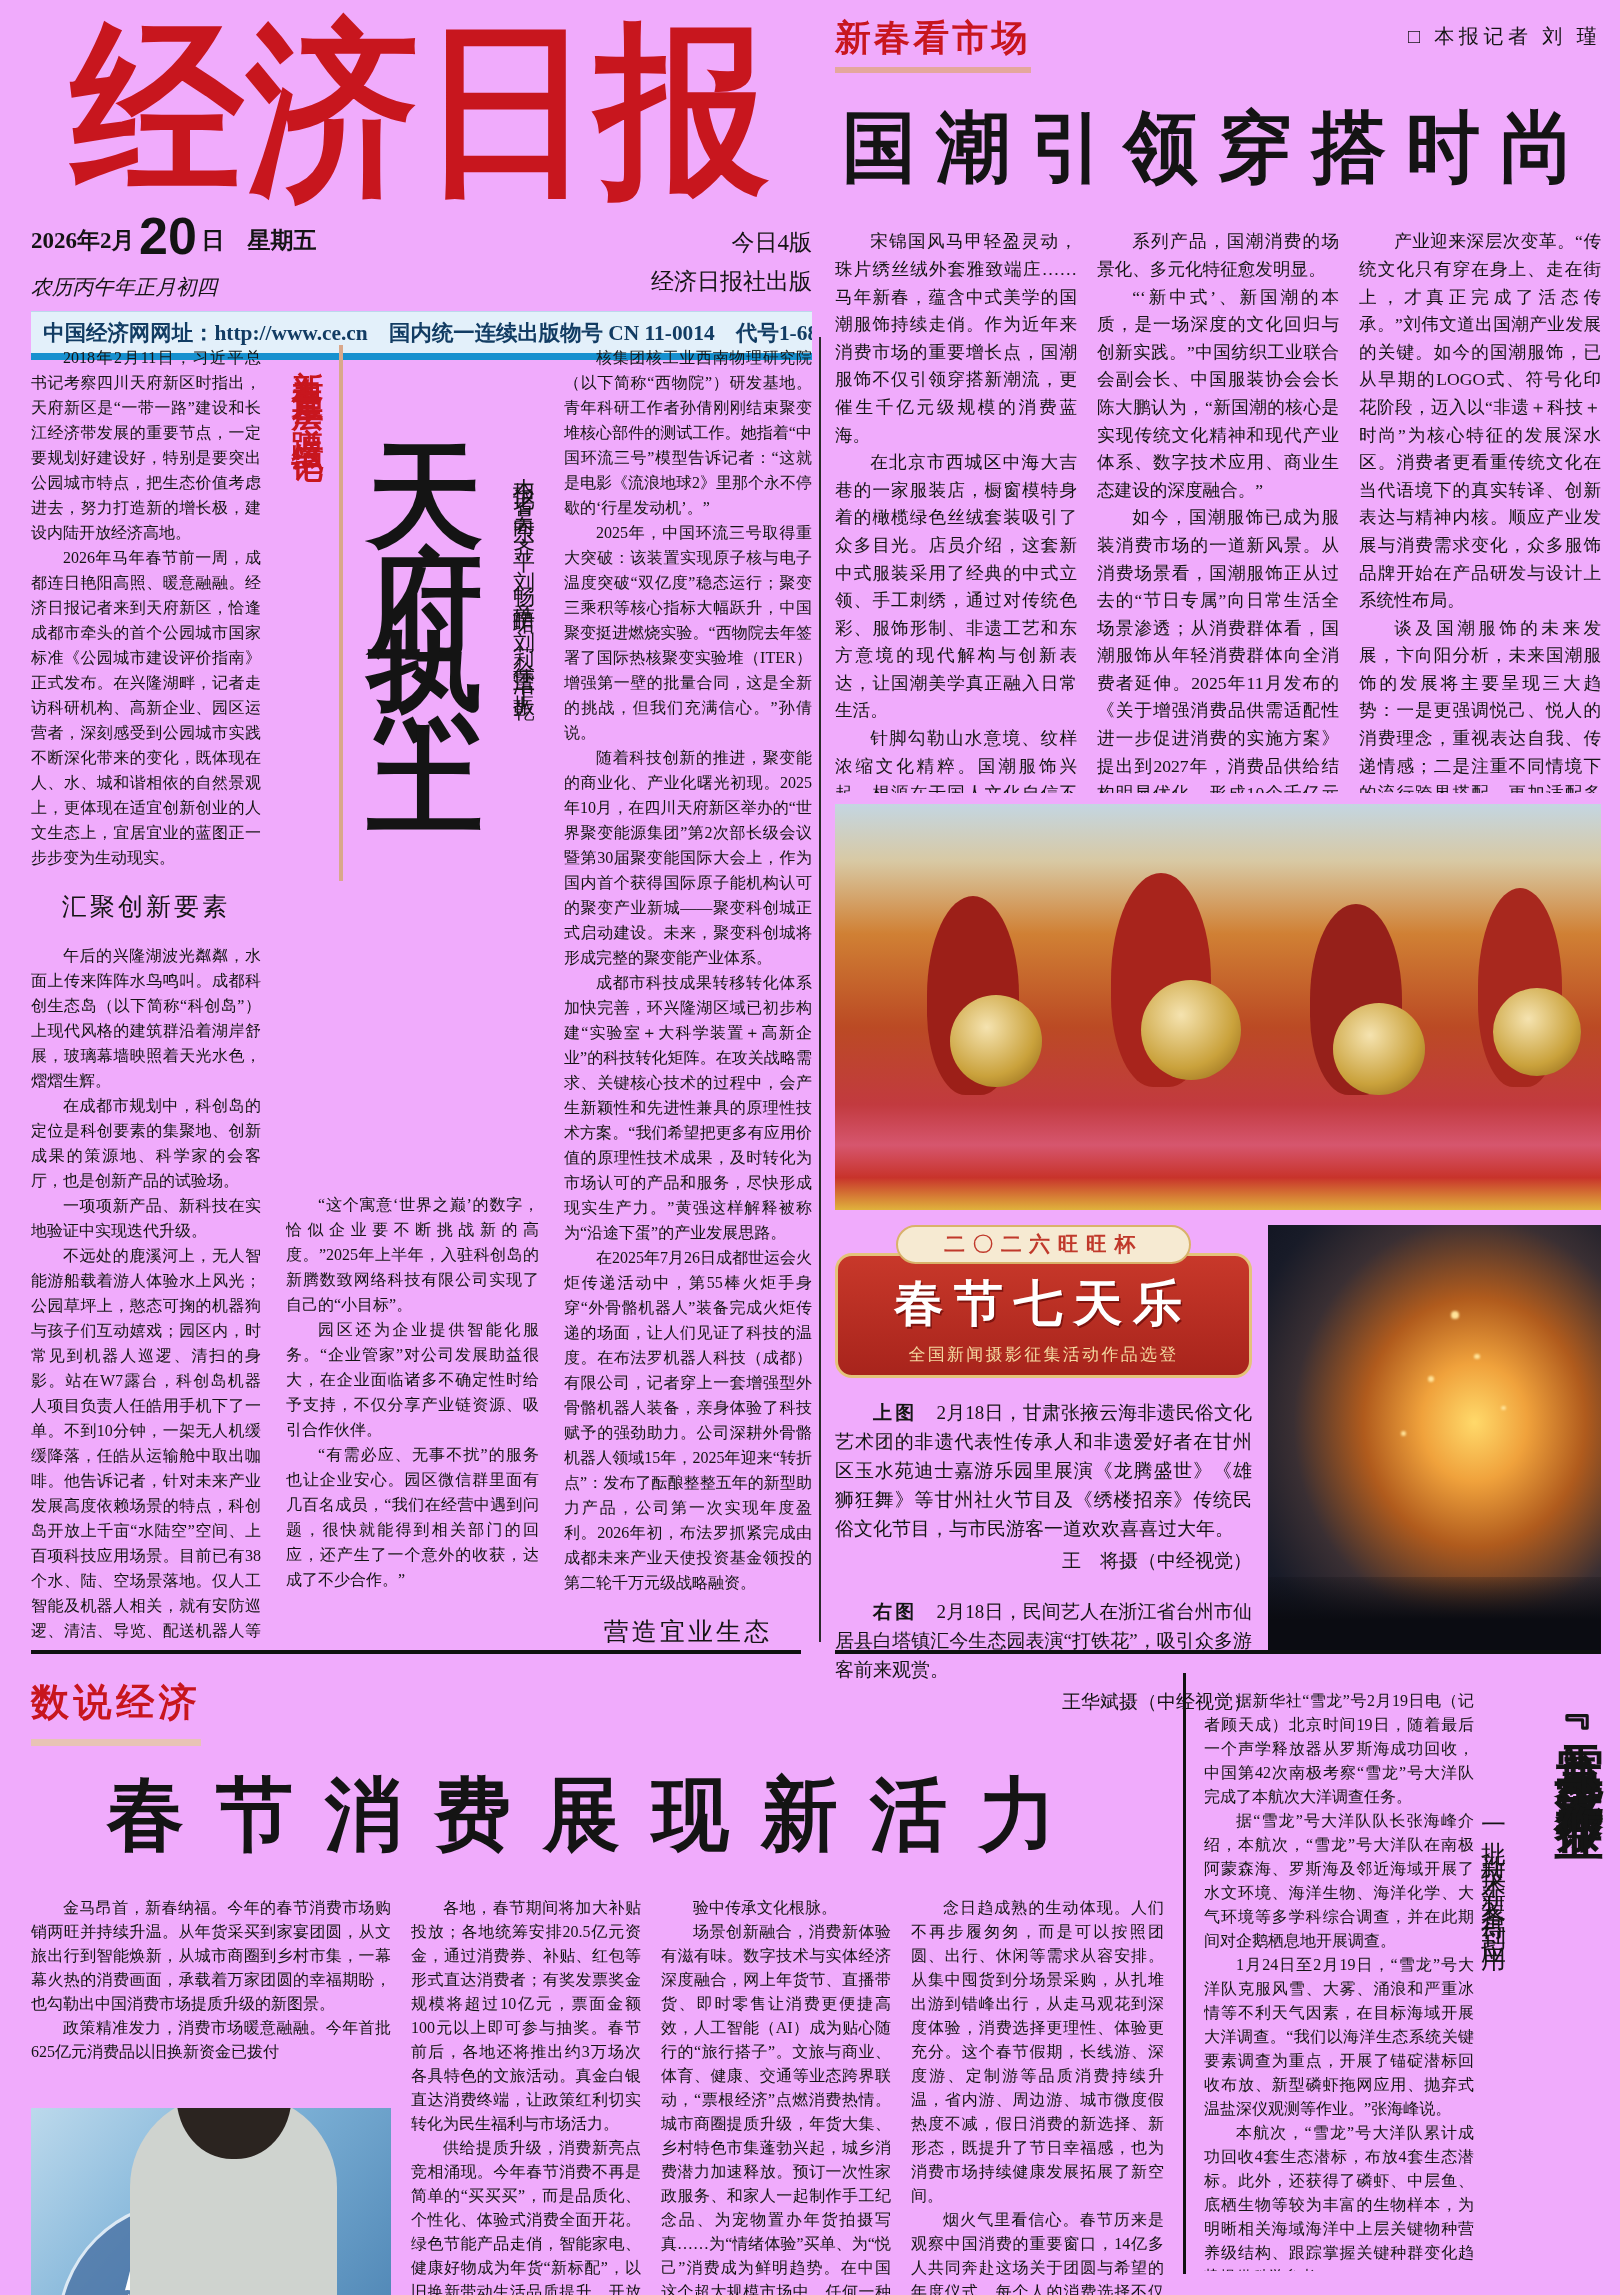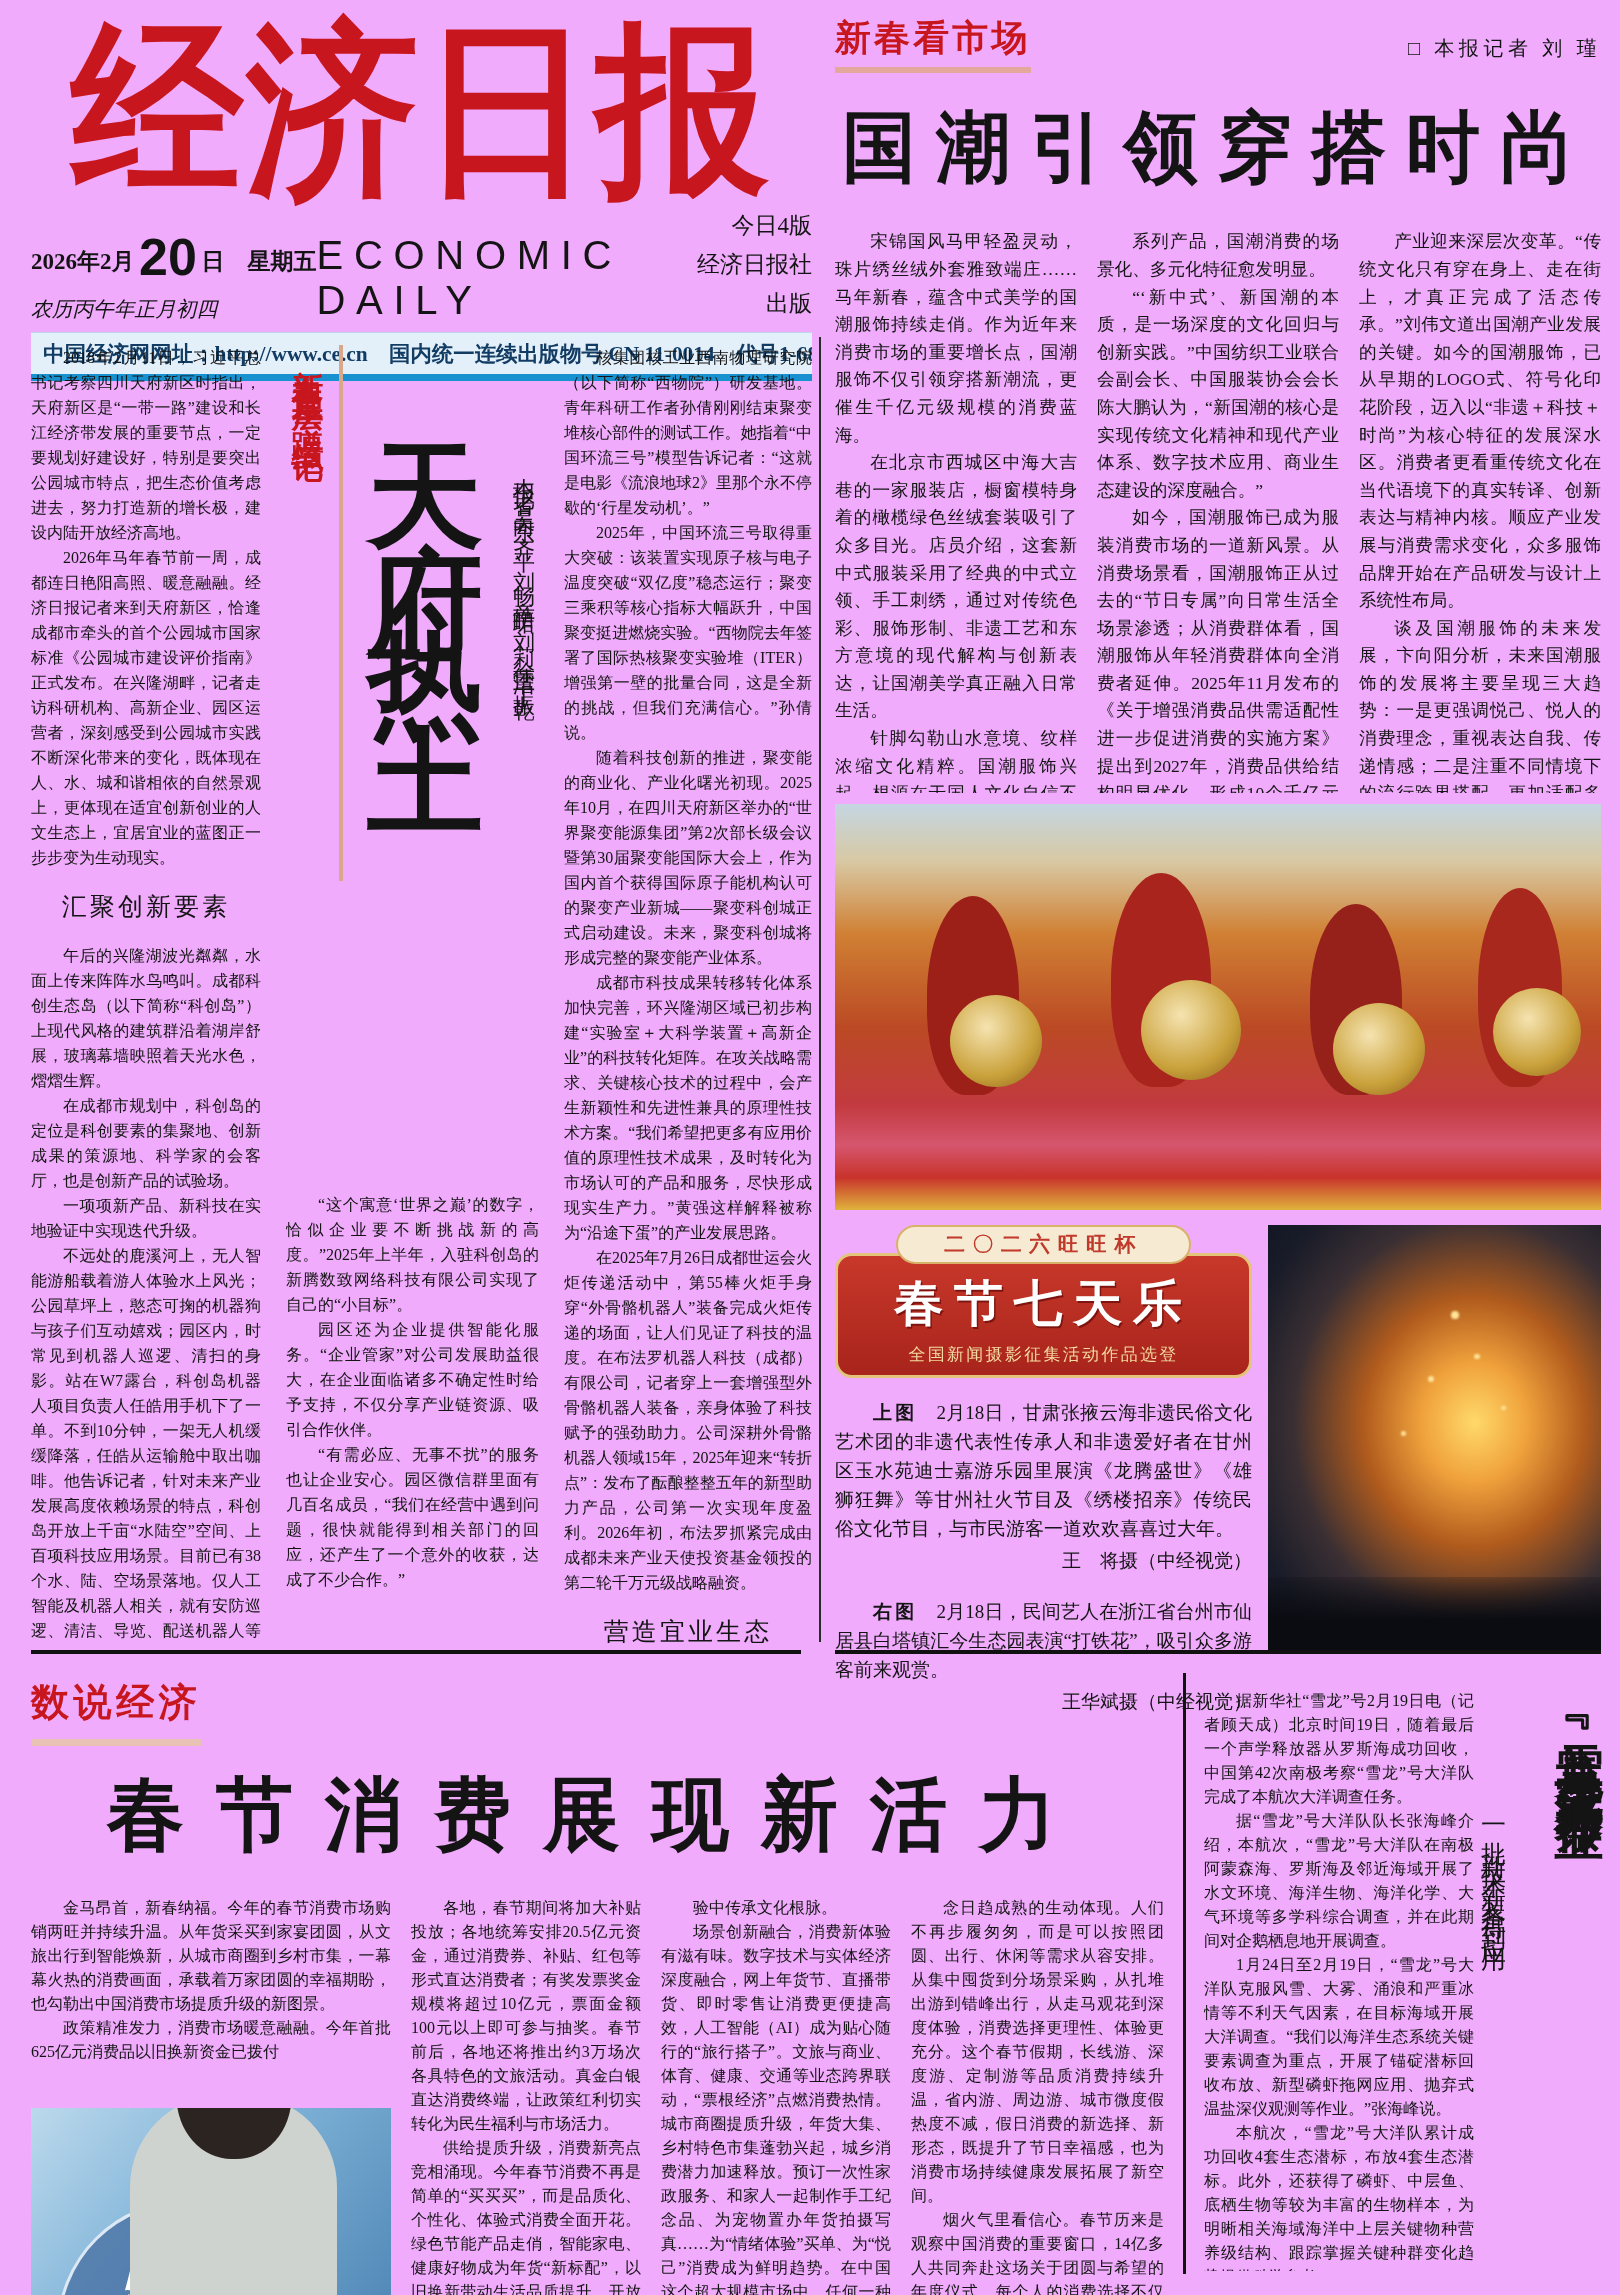--- a/index.html
+++ b/index.html
@@ -66,21 +66,20 @@
 
   <div class="abs" style="left:31px;top:23px;width:781px;">
     <div class="logo">经济日报</div>
     <div class="mast-row" style="margin-top:10.7px;">
       <div>
         <div class="date-line">
           <span>2026年2月</span><span class="date-big">20</span><span>日</span>　<span>星期五</span>
         </div>
         <div class="lunar">农历丙午年正月初四</div>
       </div>
-      <div class="eng">ECONOMIC DAILY</div>
       <div class="edition">
         <div>今日4版</div>
         <div>经济日报社出版</div>
       </div>
     </div>
     <div class="info-bar" style="margin-top:9.2px;">中国经济网网址：http://www.ce.cn　国内统一连续出版物号 CN 11-0014　代号1-68　第15558期（总16131期）</div>
   </div>
 
   <div class="abs vrule" style="left:819px;top:337px;height:1305px;"></div>
 
@@ -125,21 +124,21 @@
         </div>
       <div class="subhead">营造宜业生态</div>
       <div>
           <p class="para">“科创岛没有边界，一直在不断生长中。”2月14日下午，成都天投集团科创生态岛运营公司总经理阎妍在集团开完年前的协调会，匆匆赶到办公区接受采访。她说，运营公司的办公区经常变化。如果所在办公楼入驻满了，运营公司会搬到新建起的办公楼里去。成都市针对产业园区高质量发展提出了“优化提质、特色立园，赋能增效、企业满园”，科创岛“立楼满楼”的速度也不断加快。</p>
         </div>
 
     </div>
   </div>
 
   <div class="abs" style="left:835px;top:13.8px;width:766px;">
-    <div style="display:flex;justify-content:space-between;align-items:center;">
+    <div style="display:flex;justify-content:space-between;align-items:flex-start;">
       <span class="tag">新春看市场</span>
       <span class="byline-r" style="margin-top:9.2px;">□ 本报记者 刘 瑾</span>
     </div>
     <div class="gc-title" style="margin-top:26px;">国潮引领穿搭时尚</div>
 
     <div style="display:flex;gap:20px;margin-top:29px;height:565px;justify-content:center;">
       <div class="col t23" style="flex:1;">
           <div>
             <p class="para">宋锦国风马甲轻盈灵动，珠片绣丝绒外套雅致端庄……马年新春，蕴含中式美学的国潮服饰持续走俏。作为近年来消费市场的重要增长点，国潮服饰不仅引领穿搭新潮流，更催生千亿元级规模的消费蓝海。</p>
             <p class="para">在北京市西城区中海大吉巷的一家服装店，橱窗模特身着的橄榄绿色丝绒套装吸引了众多目光。店员介绍，这套新中式服装采用了经典的中式立领、手工刺绣，通过对传统色彩、服饰形制、非遗工艺和东方意境的现代解构与创新表达，让国潮美学真正融入日常生活。</p>

